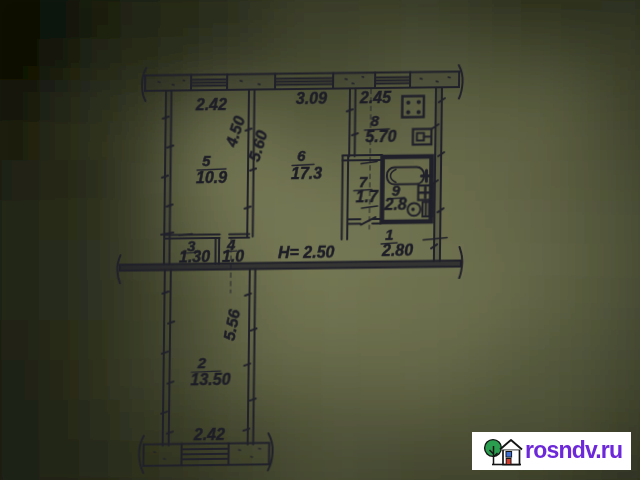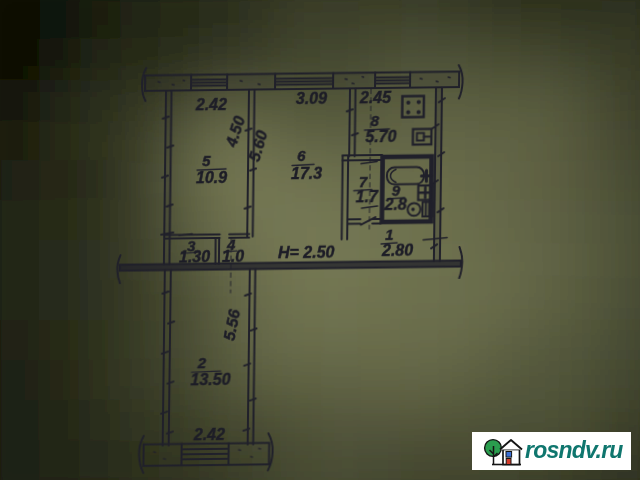--- a/index.html
+++ b/index.html
@@ -4,21 +4,21 @@
 <style>
   html,body{margin:0;padding:0;}
   body{width:640px;height:480px;overflow:hidden;position:relative;
        background:#2a2e1b;
        font-family:"Liberation Sans", sans-serif;}
   #plan{position:absolute;left:0;top:0;
         transform:skewY(-0.7deg) skewX(-0.7deg);
         transform-origin:300px 90px;
         filter:blur(0.5px);}
   #wm{position:absolute;left:472px;top:432px;width:159px;height:38px;background:#fff;}
-  #wm span{position:absolute;left:53px;top:5px;font-weight:bold;font-size:23px;color:#0f766e;letter-spacing:-0.8px;font-style:italic;}
+  #wm span{position:absolute;left:53px;top:5px;font-weight:bold;font-size:23px;color:#6d28d9;letter-spacing:-0.8px;}
   text{font-family:"Liberation Sans",sans-serif;font-style:italic;fill:#1d1d27;stroke:#1d1d27;stroke-width:0.45;}
   .dim{font-size:16px;font-weight:bold;}
   .rn{font-size:15px;font-weight:bold;}
 </style>
 </head>
 <body>
 
 <svg id="bg" width="640" height="480" viewBox="0 0 640 480" style="position:absolute;left:0;top:0">
     <g filter="url(#bgblur)">
       <rect x="-40" y="-40" width="40" height="40" fill="rgb(3,6,0)"></rect>

